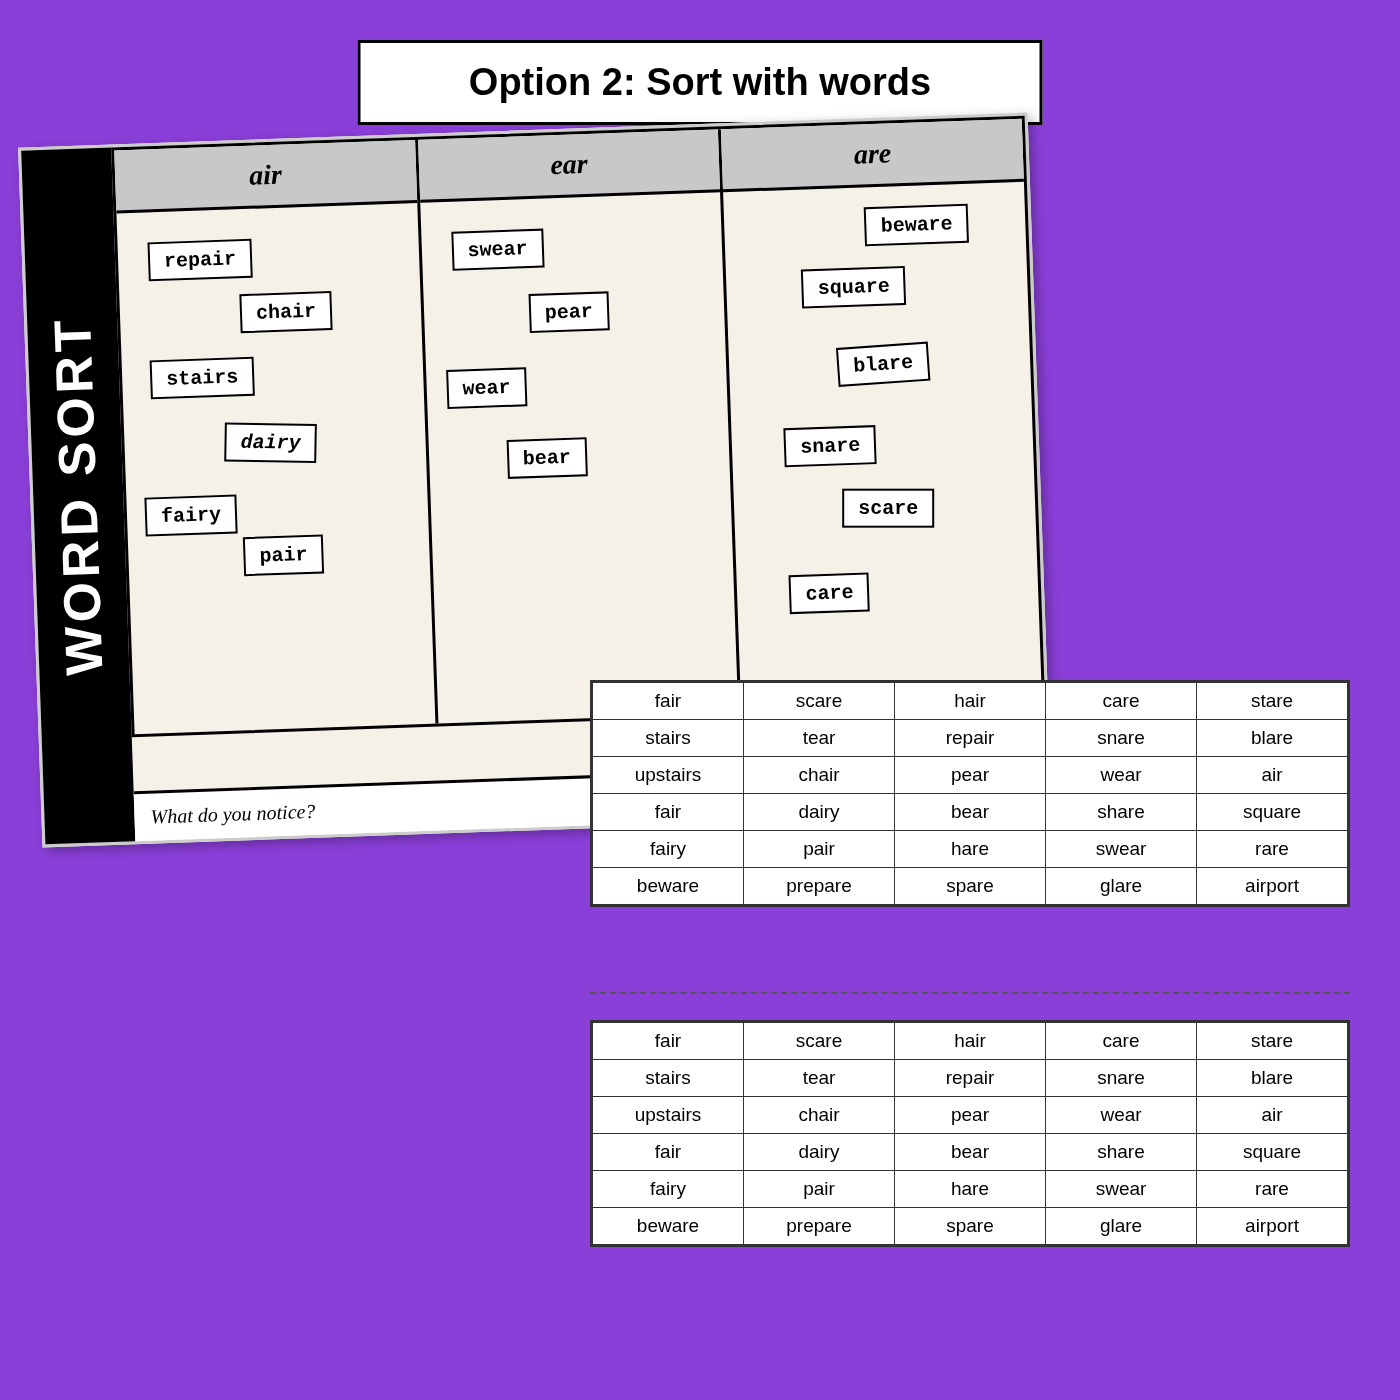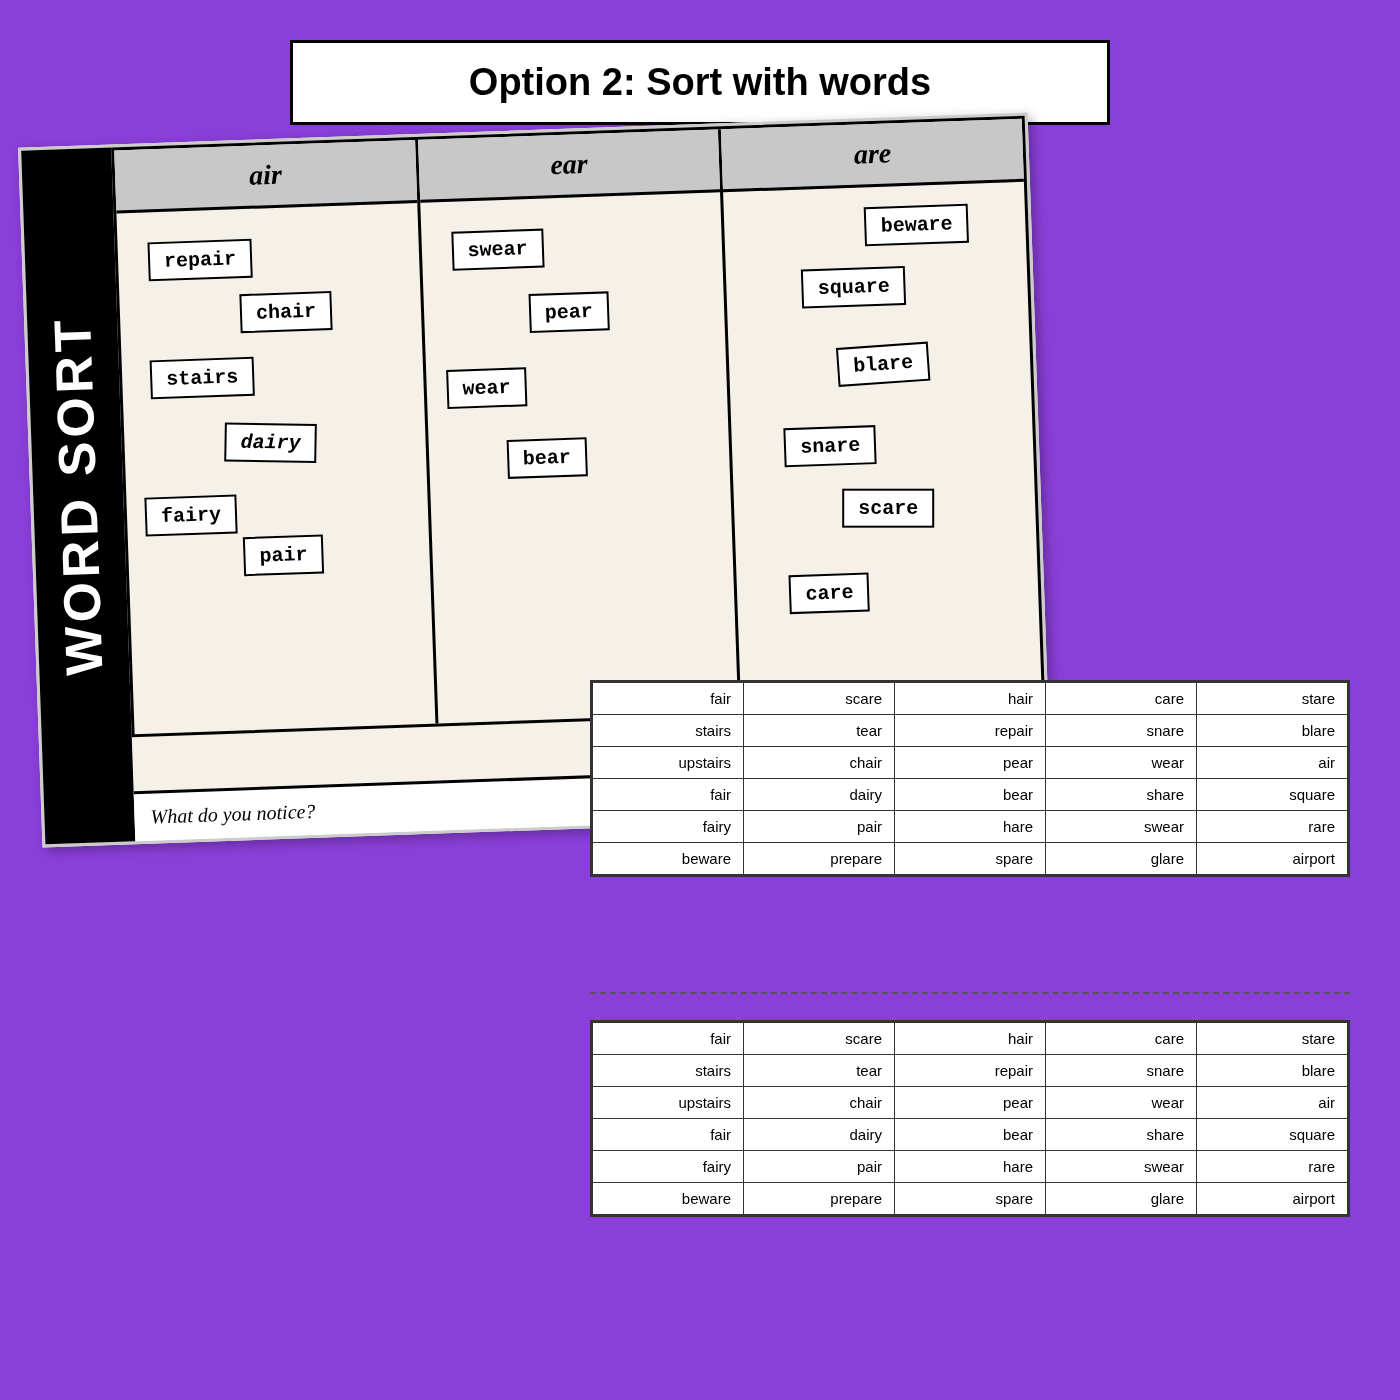--- a/index.html
+++ b/index.html
@@ -14,21 +14,21 @@
 
     
     .header-banner {
       position: absolute;
       top: 40px;
       left: 50%;
       transform: translateX(-50%);
       background: white;
       border: 3px solid black;
       padding: 18px 92px;
-      width: 820px;
+      width: 685px;
       text-align: center;
     }
     .header-title {
       font-size: 38px;
       font-weight: 900;
       font-family: Arial, sans-serif;
     }
 
     
     .word-sort-card {
@@ -156,22 +156,22 @@
       border-top: 2px dashed #555;
     }
 
     .word-table {
       width: 100%;
       border-collapse: collapse;
     }
     .word-table td {
       border: 1.5px solid #333;
       padding: 7px 12px;
-      text-align: right;
-      font-size: 15px;
+      text-align: center;
+      font-size: 19px;
       font-family: Arial, sans-serif;
       min-width: 100px;
     }
   </style>
 </head>
 <body>
 
 <div class="header-banner">
   <span class="header-title">Option 2: Sort with words</span>
 </div>

